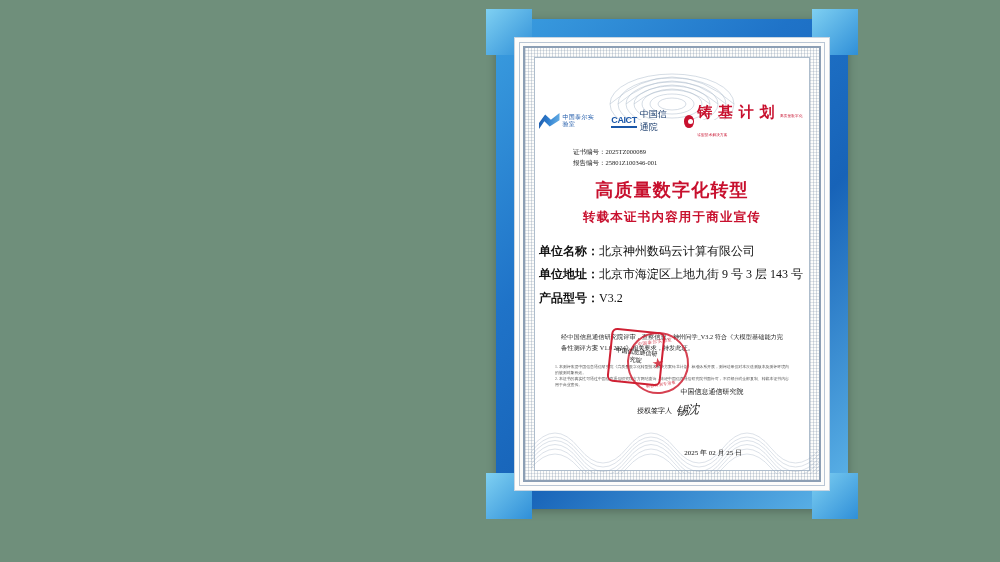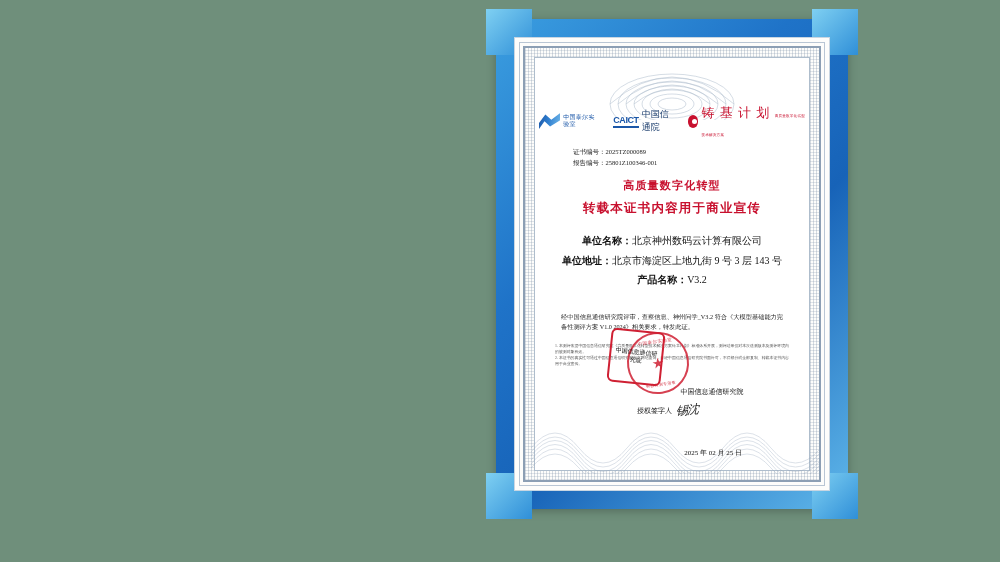--- a/index.html
+++ b/index.html
@@ -160,23 +160,23 @@
   }
   .zj-badge::after {
     content: "";
     position: absolute;
     left: 4px; top: 4px;
     width: 5px; height: 5px;
     background: #fff;
     border-radius: 50%;
   }
   .zj-text {
-    font-size: 13px;
+    font-size: 15px;
     color: #c8102e;
-    font-weight: normal;
+    font-weight: bold;
     font-family: "Liberation Serif", serif;
     letter-spacing: 1px;
   }
   .zj-sub {
     font-size: 3.6px;
     color: #c8102e;
     letter-spacing: .2px;
     line-height: 1;
     margin-top: 1px;
   }
@@ -193,27 +193,27 @@
   .titles {
     margin-top: 10px;
     text-align: center;
   }
   .title-line {
     color: #c8102e;
     font-weight: bold;
     font-family: "Liberation Serif", serif;
     letter-spacing: 1.2px;
   }
-  .title-1 { font-size: 11px; }
+  .title-1 { font-size: 18px; }
   .title-2 { font-size: 12.5px; margin-top: 7px; }
 
   .fields {
     margin-top: 14px;
-    text-align: center;
-    font-size: 10px;
+    text-align: left;
+    font-size: 12px;
     color: #111;
     line-height: 1.95;
     font-family: "Liberation Serif", serif;
   }
   .fields .lbl { font-weight: bold; }
 
   .statement {
     margin: 22px 22px 0 22px;
     font-size: 6.2px;
     color: #222;
@@ -413,21 +413,21 @@
         </div>
 
         <div class="fields">
           <div>
             <span class="lbl">单位名称：</span><span>北京神州数码云计算有限公司</span>
           </div>
           <div>
             <span class="lbl">单位地址：</span><span>北京市海淀区上地九街 9 号 3 层 143 号</span>
           </div>
           <div>
-            <span class="lbl">产品名称：</span><span>V3.2</span>
+            <span class="lbl">产品型号：</span><span>V3.2</span>
           </div>
         </div>
 
         <div class="statement">经中国信息通信研究院评审，查察信息、神州问学_V3.2 符合《大模型基础能力完备性测评方案 V1.0 2024》相关要求，特发此证。</div>
 
         <div class="fineprint">
           <div>1. 本测评依据中国信息通信研究院《高质量数字化转型技术解决方案铸基计划》标准体系开展，测评结果仅对本次送测版本及测评环境内的被测对象有效。</div>
           <div>2. 本证书的真实性可通过中国信息通信研究院官方网站查询，未经中国信息通信研究院书面许可，不得部分或全部复制、转载本证书内容用于商业宣传。</div>
         </div>
 

